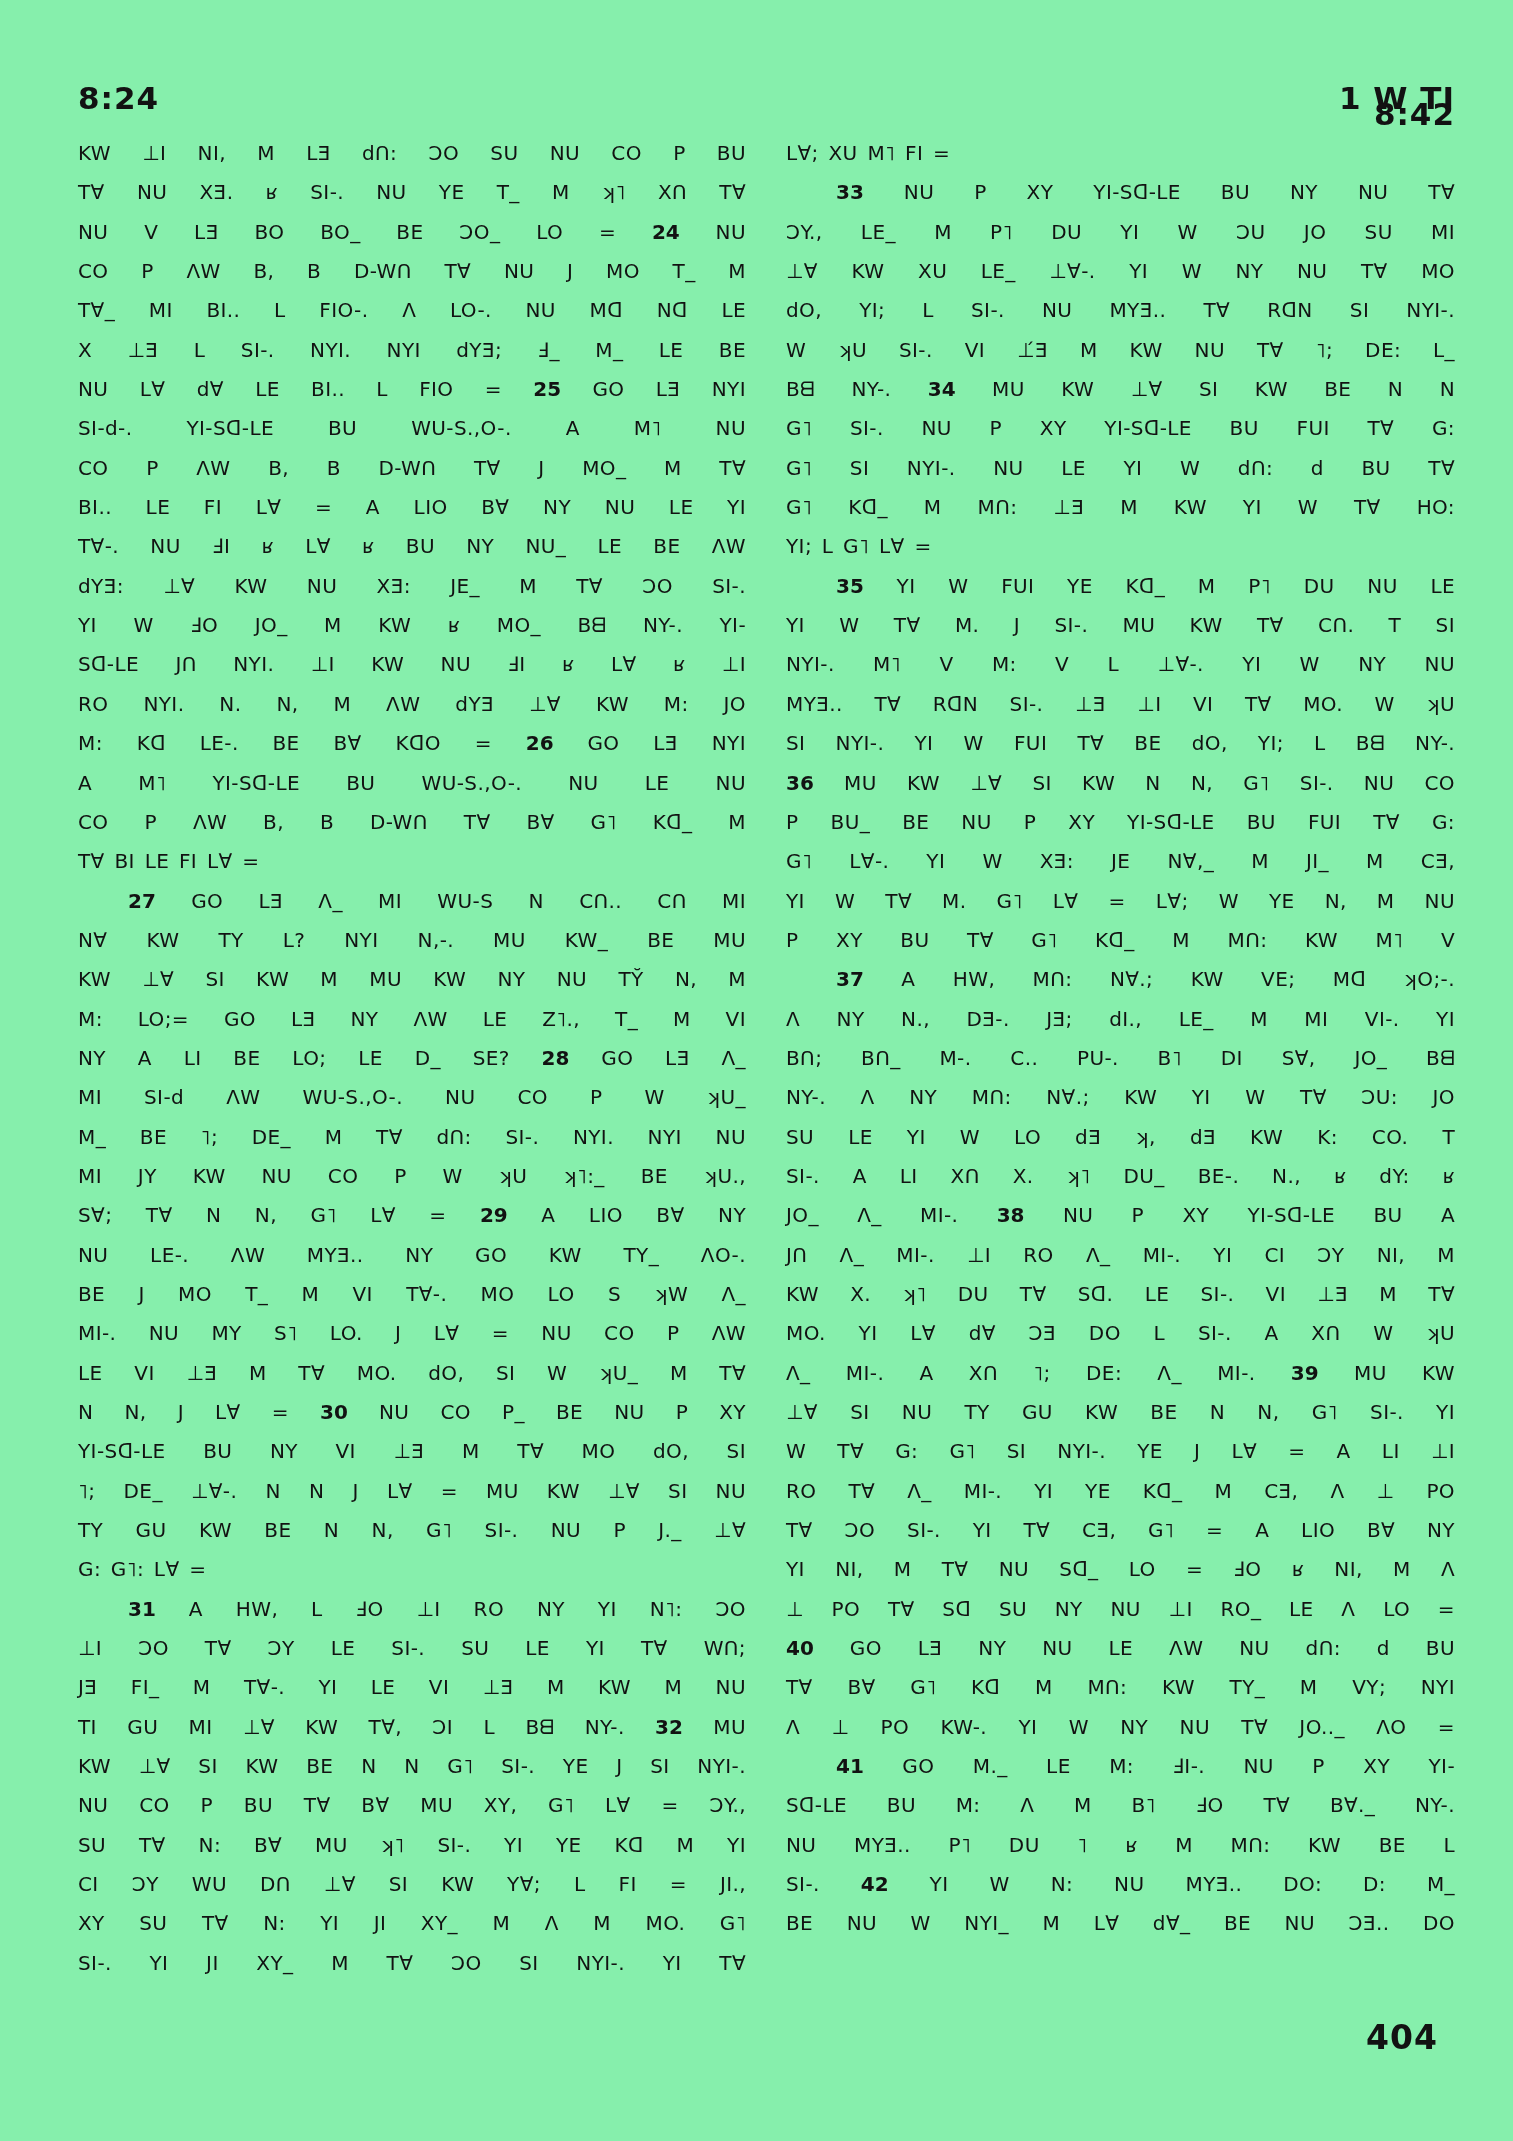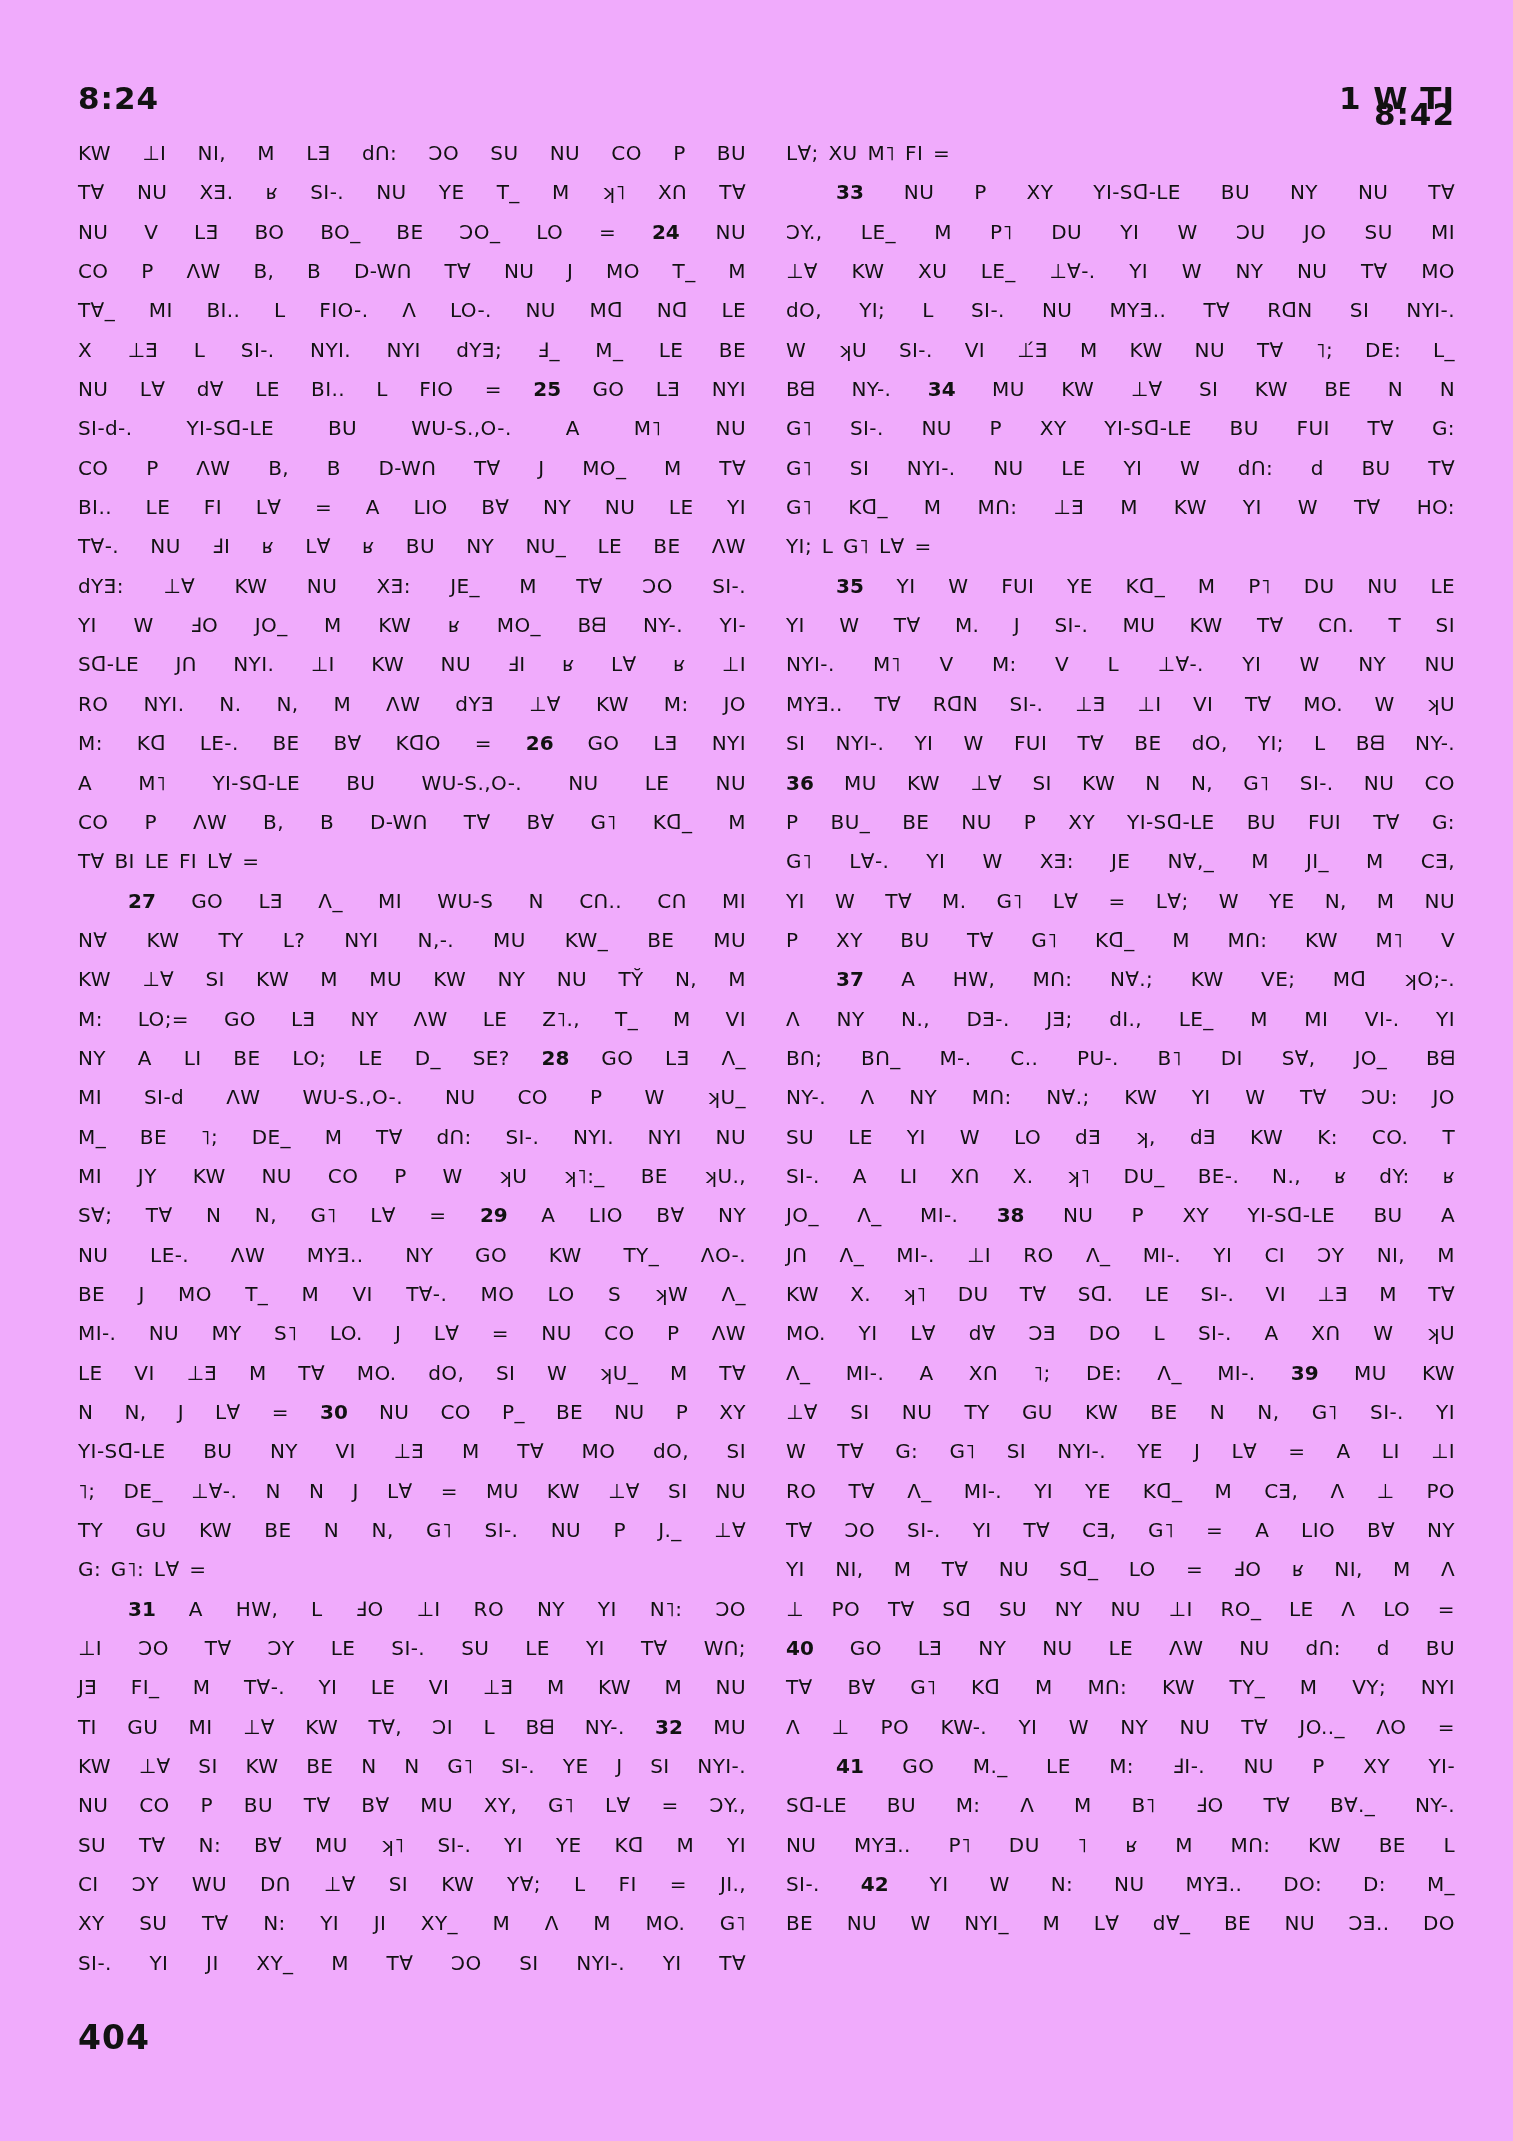--- a/index.html
+++ b/index.html
@@ -1,36 +1,36 @@
 <!DOCTYPE html>
 <html><head>
 <meta charset="utf-8">
 <style>
   html,body{margin:0;padding:0;background:#e8e8e8;}
   #page{
-    position:relative;width:1513px;height:2141px;background:#f0abfc;
+    position:relative;width:1513px;height:2141px;background:#86efac;
     font-family:"DejaVu Sans",sans-serif;color:#121212;overflow:hidden;
   }
   #header{position:absolute;left:78px;top:80px;width:1377px;height:40px;
     font-weight:bold;font-size:31px;line-height:36px;letter-spacing:1px;}
   #header .h-left{position:absolute;left:0;top:0;}
   #header .h-center{position:absolute;left:0;top:0;width:100%;text-align:right;}
   #header .h-right{position:absolute;right:0;top:0;margin-top:16px;}
   .col{position:absolute;top:134px;font-size:20px;}
   #col-left{left:78px;width:668px;}
   #col-right{left:786px;width:669px;}
   .line{
     height:39.35px;line-height:39.35px;white-space:normal;
     text-align:justify;text-align-last:justify;
     letter-spacing:0.4px;word-spacing:3px;overflow:visible;
   }
   .line.end{text-align-last:left;}
   .line.indent{text-indent:50px;}
   .v{font-weight:bold;letter-spacing:0;}
-  #footer{position:absolute;left:78px;top:2018px;width:1360px;text-align:left;
+  #footer{position:absolute;left:78px;top:2018px;width:1360px;text-align:right;
     font-weight:bold;font-size:33px;letter-spacing:1px;}
 </style>
 </head>
 <body>
 
 <div id="page">
   <div id="header">
     <span class="h-left">8:24</span>
     <span class="h-center">1 W TI</span>
     <span class="h-right">8:42</span>

